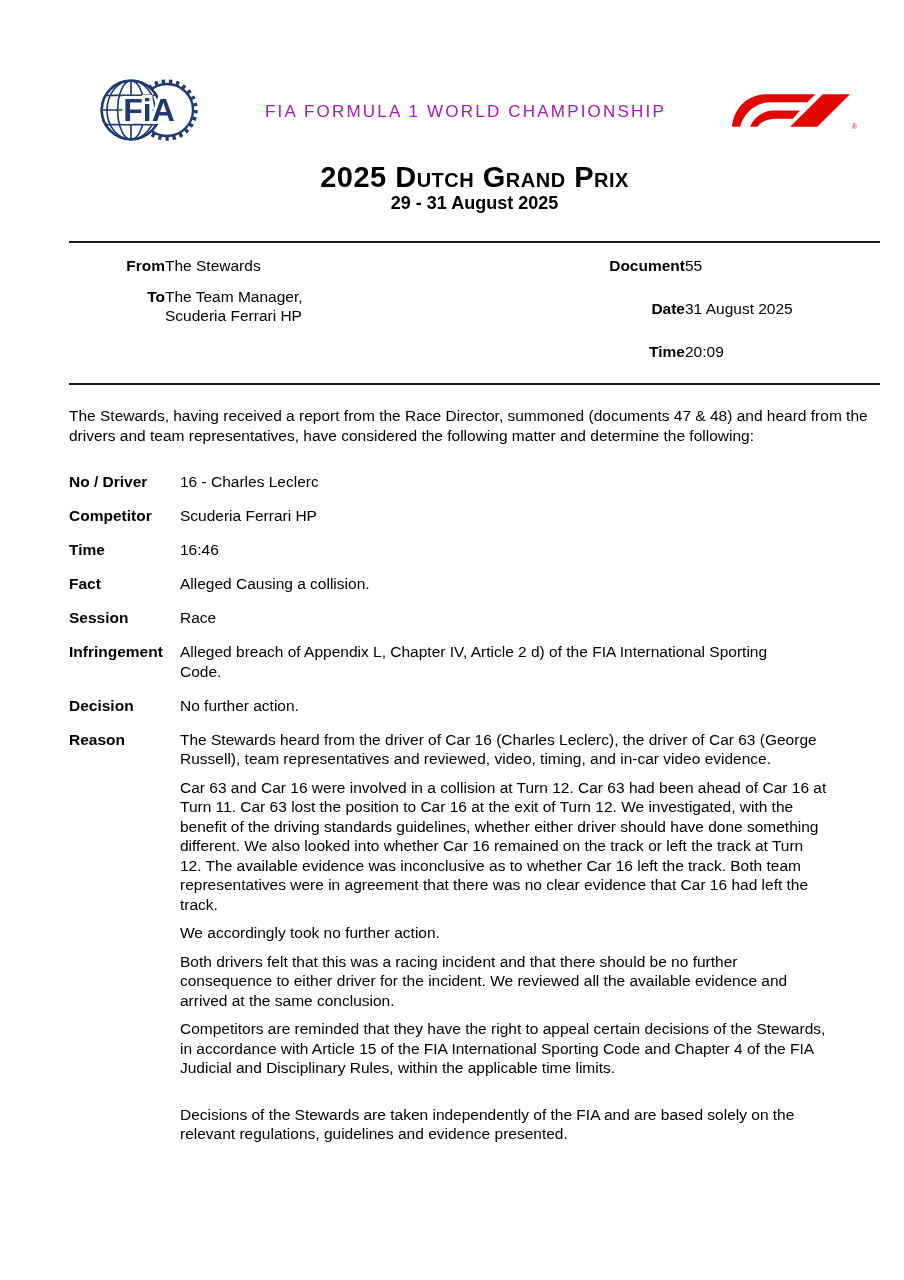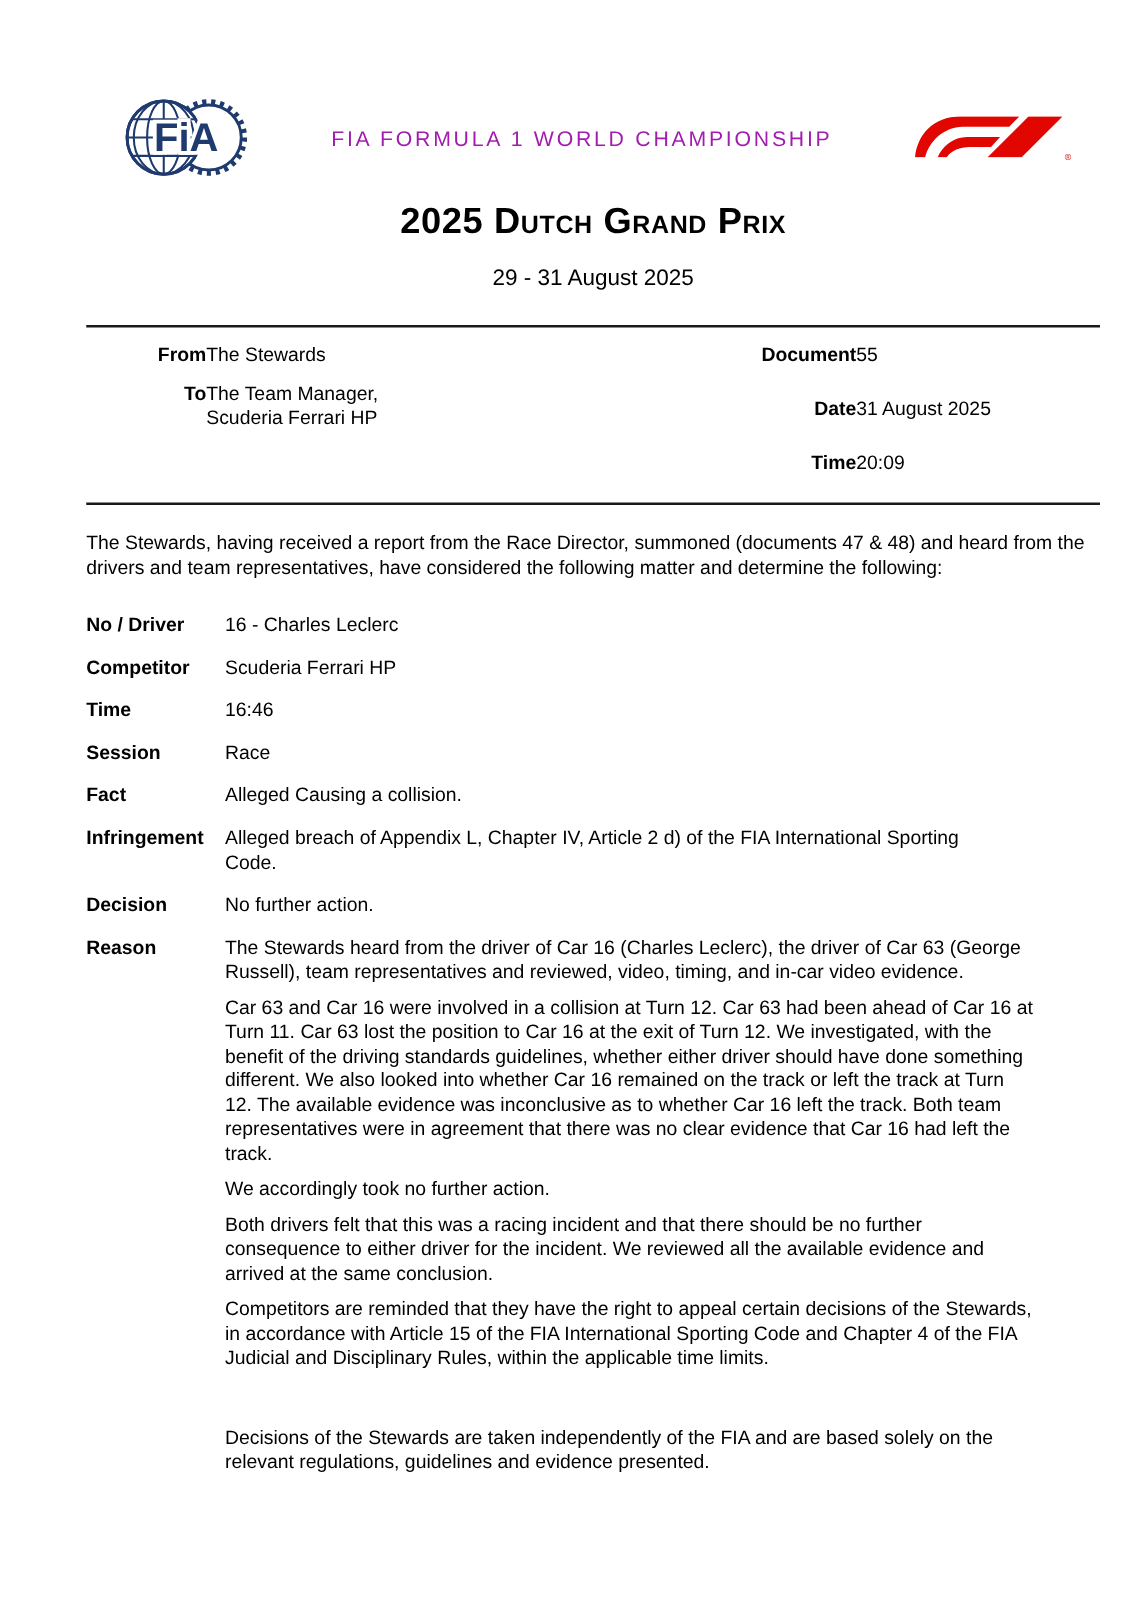--- a/index.html
+++ b/index.html
@@ -41,22 +41,22 @@
   .title-block { text-align: center; margin-top: 13px; }
   .event-title {
     font-size: 29px;
     font-weight: bold;
     font-variant: small-caps;
     letter-spacing: 0.5px;
     line-height: 32px;
   }
   .event-dates {
     font-size: 18px;
-    font-weight: normal;
-    margin-top: 19px;
+    font-weight: bold;
+    margin-top: 0;
   }
 
   
   .meta {
     margin-top: 27px;
     border-top: 2px solid #1a1a1a;
     border-bottom: 2px solid #1a1a1a;
     padding: 13px 0 22px 0;
     display: flex;
     font-size: 15.5px;
@@ -98,21 +98,21 @@
   .reason-row {
     display: grid;
     grid-template-columns: 111px 1fr;
     font-size: 15.5px;
     line-height: 19.5px;
   }
   .reason-paragraphs p {
     margin: 0 0 9px 0;
     max-width: 648px;
   }
-  .reason-paragraphs p.final-note { margin-top: 44px; }
+  .reason-paragraphs p.final-note { margin-top: 27px; }
 </style>
 </head>
 <body>
 
 <div class="page">
 
   <div class="logo-row">
     <div class="fia-logo">
       <svg width="100" height="70" viewBox="0 0 150 104">
         <defs>
@@ -192,26 +192,26 @@
     </div>
     <div class="field-row">
       <div class="field-label">Competitor</div>
       <div>Scuderia Ferrari HP</div>
     </div>
     <div class="field-row">
       <div class="field-label">Time</div>
       <div>16:46</div>
     </div>
     <div class="field-row">
+      <div class="field-label">Fact</div>
+      <div>Alleged Causing a collision.</div>
+    </div>
+    <div class="field-row">
       <div class="field-label">Session</div>
       <div>Race</div>
-    </div>
-    <div class="field-row">
-      <div class="field-label">Fact</div>
-      <div>Alleged Causing a collision.</div>
     </div>
     <div class="field-row">
       <div class="field-label">Infringement</div>
       <div class="narrow-value">Alleged breach of Appendix L, Chapter IV, Article 2 d) of the FIA International Sporting Code.</div>
     </div>
     <div class="field-row">
       <div class="field-label">Decision</div>
       <div>No further action.</div>
     </div>
 

